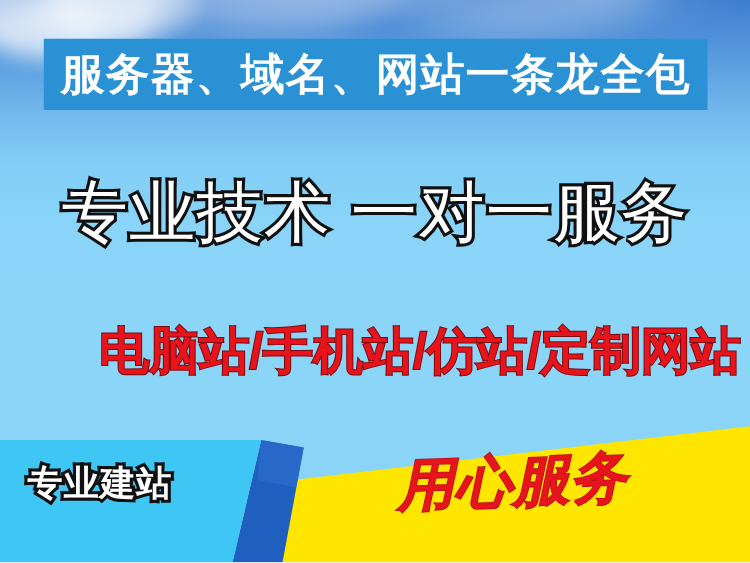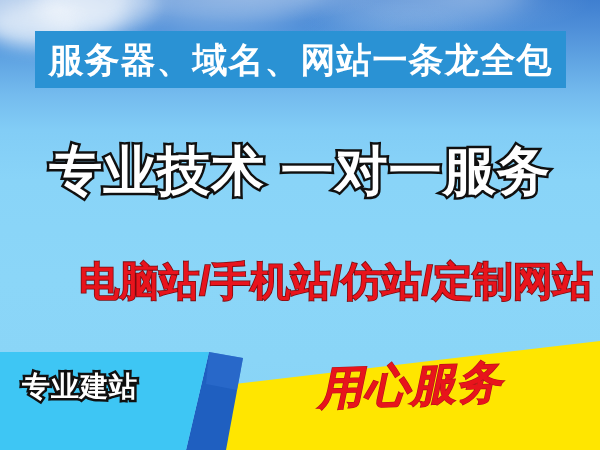--- a/index.html
+++ b/index.html
@@ -97,21 +97,21 @@
 
   
   #hero-line {
     position: absolute;
     left: 0;
     top: 140px;
     width: 600px;
     text-align: center;
     color: #ffffff;
     font-size: 53px;
-    font-weight: bold;
+    font-weight: normal;
     line-height: 1.16;
     letter-spacing: 1px;
     white-space: nowrap;
     -webkit-text-stroke: 5px #101010;
     paint-order: stroke fill;
   }
 
   
   #services-line {
     position: absolute;

